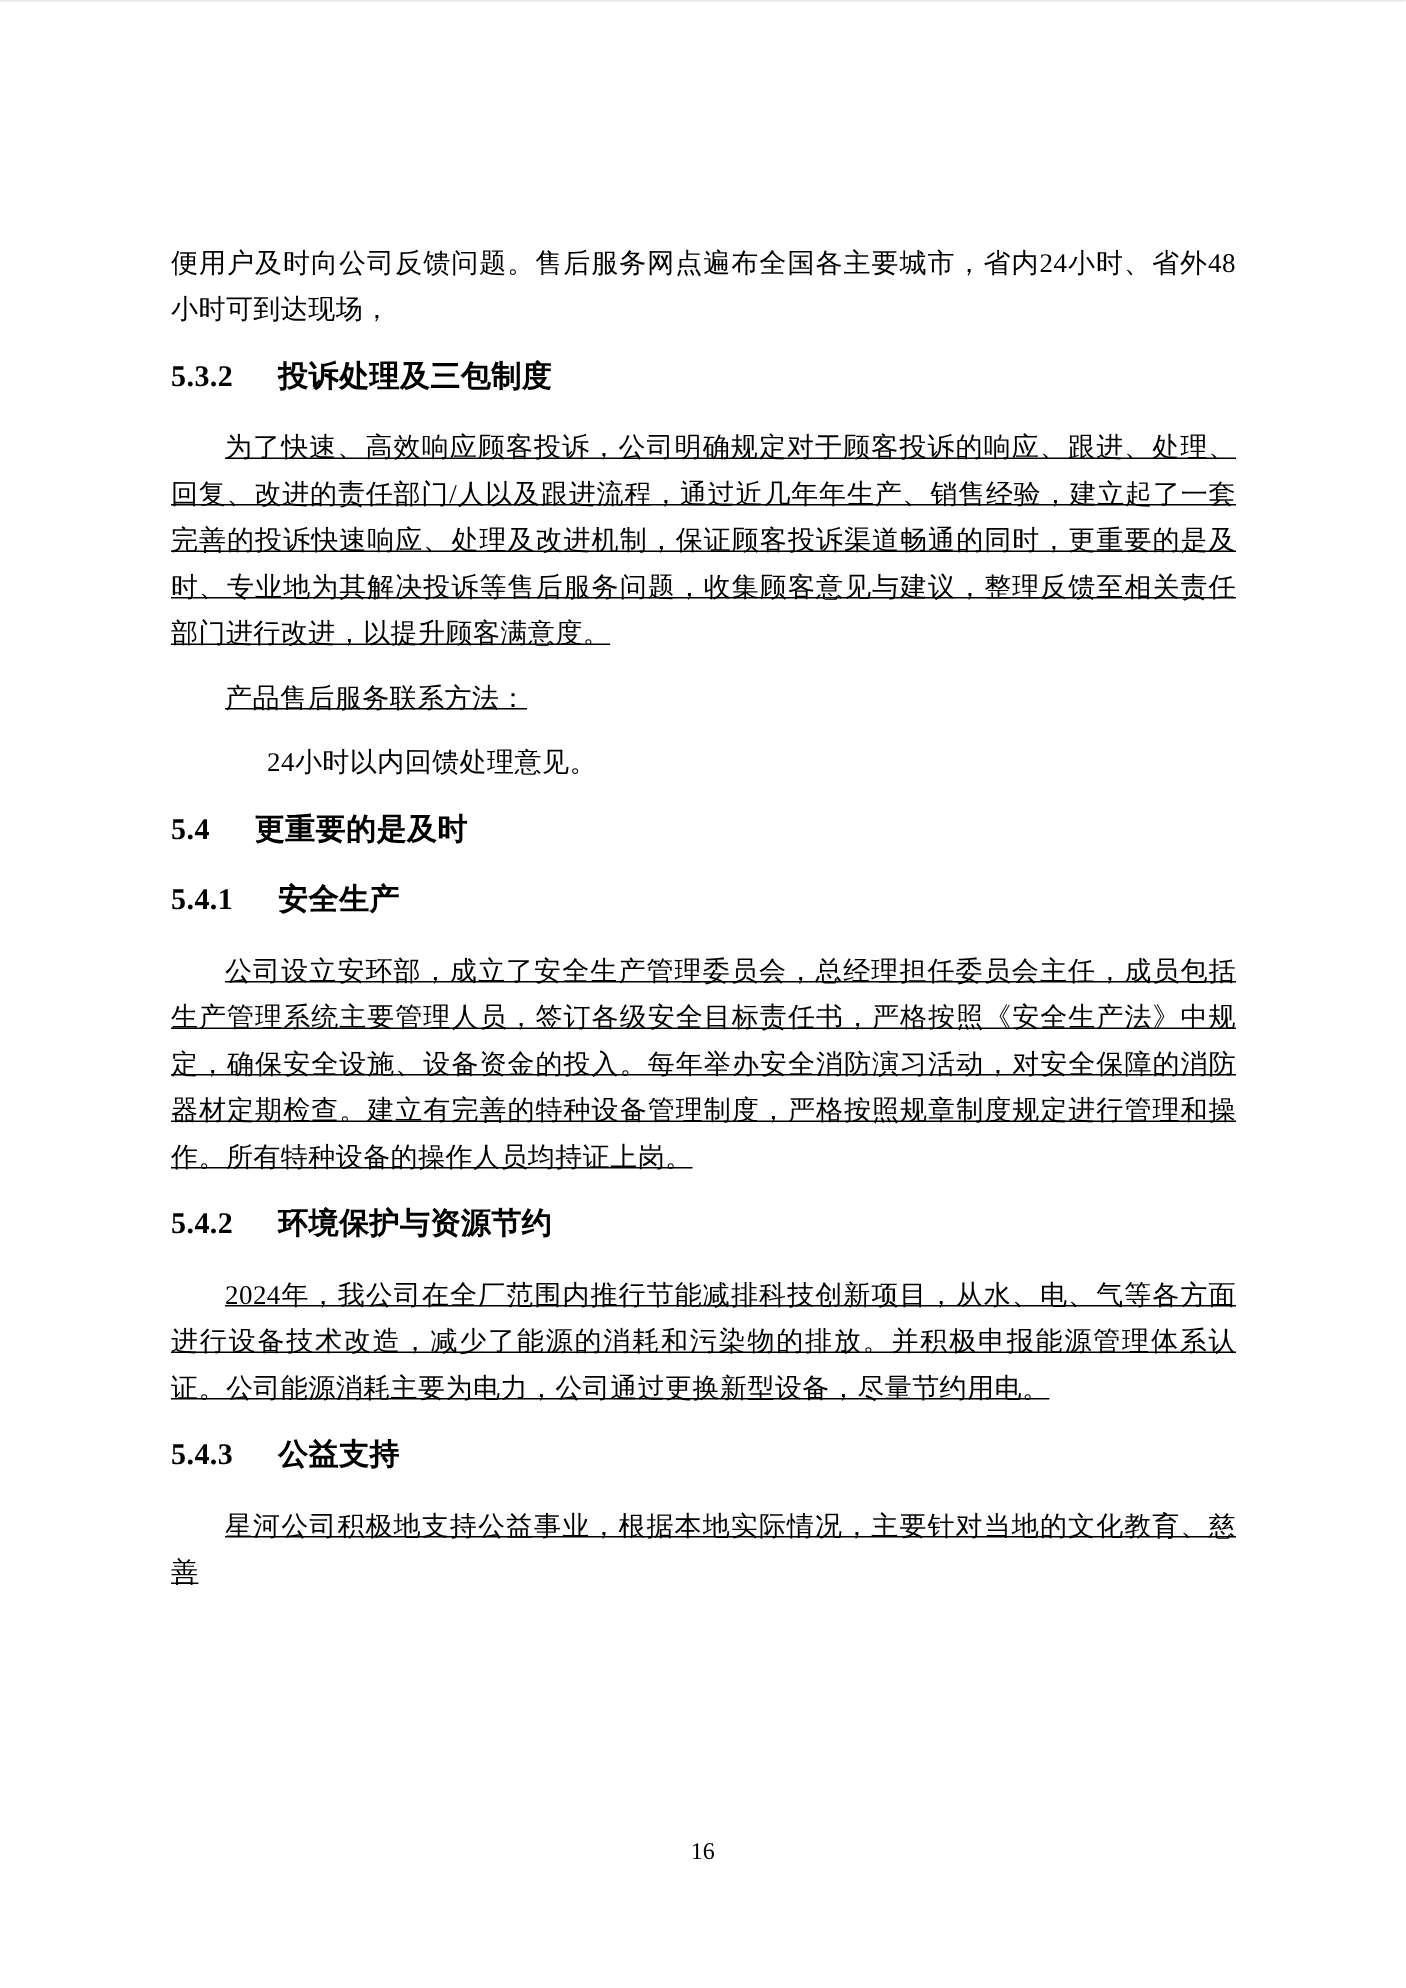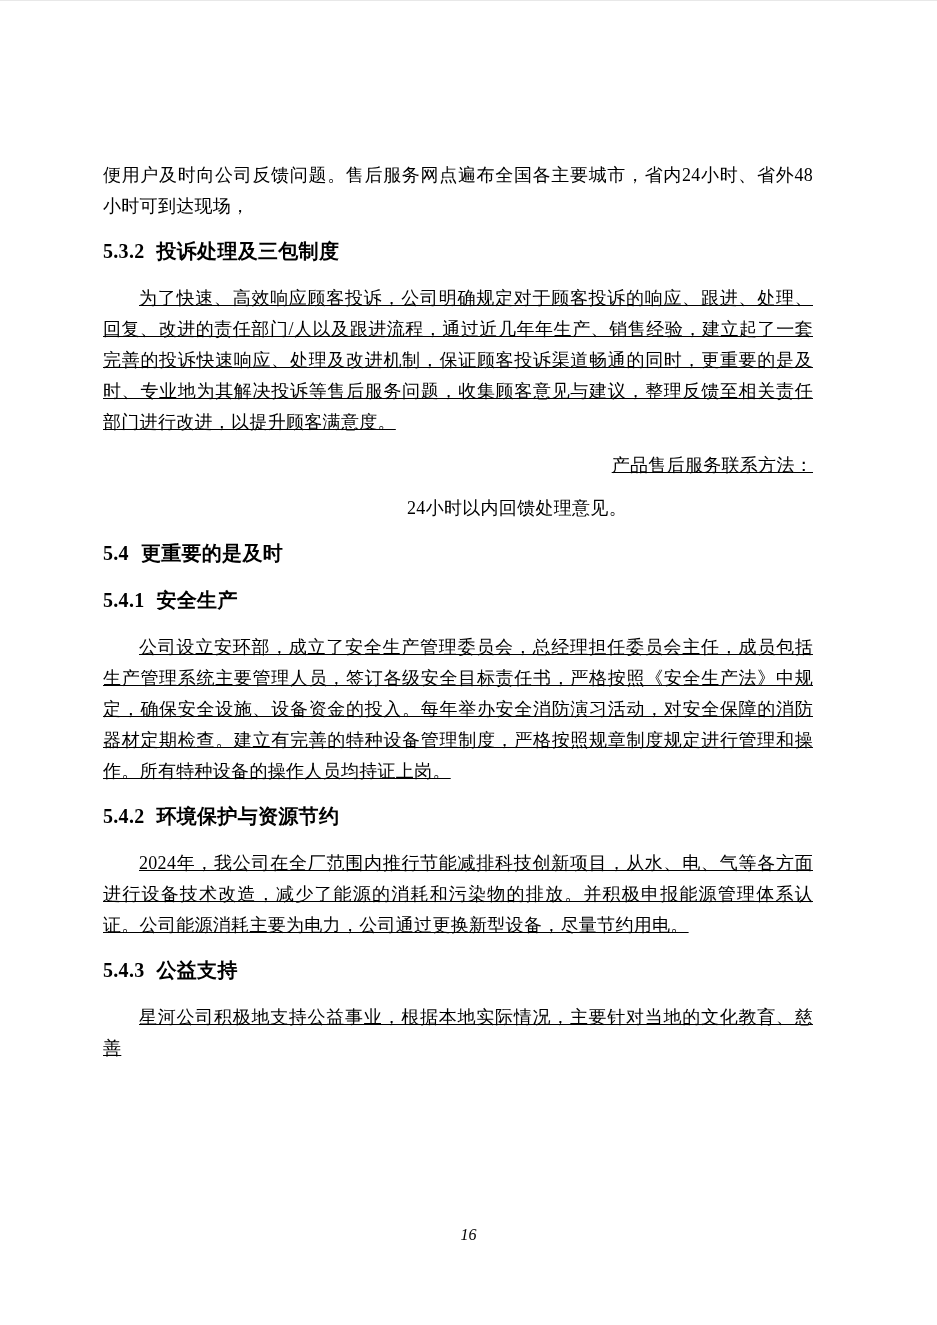--- a/index.html
+++ b/index.html
@@ -12,65 +12,64 @@
     background: #ffffff;
     position: relative;
     font-family: "Liberation Serif", "DejaVu Serif", serif;
     color: #000000;
     border-top: 1px solid #e8e8e8;
     box-sizing: border-box;
     overflow: hidden;
   }
   .content {
     position: absolute;
-    left: 103px;
+    left: 114px;
     top: 159px;
     width: 710px;
   }
   .para {
     font-size: 18px;
     line-height: 31px;
     text-align: justify;
     margin: 12px 0;
     letter-spacing: 0.3px;
   }
   .para.first {
     margin-top: 0;
   }
   .para.indent {
     text-indent: 2em;
     text-decoration: underline;
   }
   .para.no-justify {
-    text-align: right;
+    text-align: left;
   }
   .para.hanging {
-    margin-left: 118px;
-    text-align: center;
+    margin-left: 64px;
+    text-align: left;
   }
   .heading {
     font-size: 20px;
     font-weight: bold;
     line-height: 31px;
     margin: 14px 0 16px 0;
     letter-spacing: 0.3px;
   }
   .heading .h-num {
-    margin-right: 12px;
+    margin-right: 30px;
     font-family: "Liberation Serif", "DejaVu Serif", serif;
   }
   .page-footer {
     position: absolute;
     left: 0;
     top: 1224px;
     width: 937px;
     text-align: center;
     font-size: 16px;
     line-height: 20px;
-    font-style: italic;
   }
 </style>
 </head>
 <body>
 
 <div class="content">
 
   <p class="para first">便用户及时向公司反馈问题。售后服务网点遍布全国各主要城市，省内24小时、省外48小时可到达现场，</p>
 
   <div class="heading">

